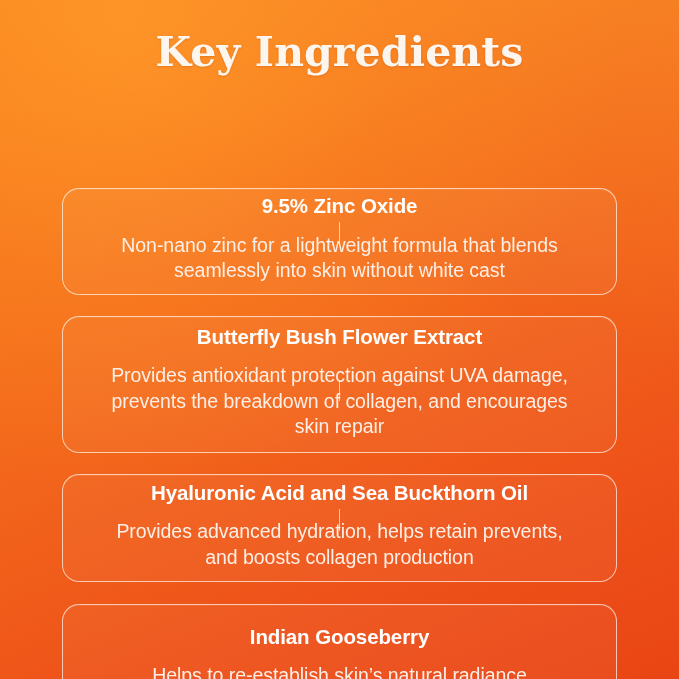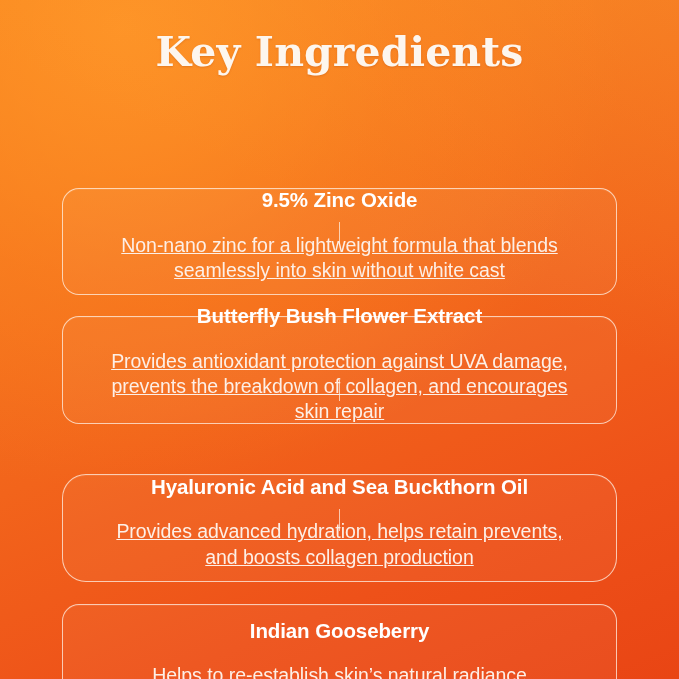--- a/index.html
+++ b/index.html
@@ -67,42 +67,41 @@
     box-shadow: inset 0 1px 0 rgba(255,255,255,0.07);
     display: flex;
     flex-direction: column;
     align-items: center;
     justify-content: center;
     text-align: center;
     padding: 0 36px;
   }
 
   .card-1 { top: 115px;  height: 107px; }
-  .card-2 { top: 243px;  height: 108px; }
-  .card-3 { top: 401px;  height: 108px; border-radius: 24px; }
+  .card-2 { top: 243px;  height: 137px; }
+  .card-3 { top: 401px;  height: 108px; }
   .card-4 { top: 531px;  height: 110px; }
 
   .card-heading {
     color: #FFFFFF;
     font-size: 20.5px;
     font-weight: 700;
     line-height: 1.25;
     letter-spacing: -0.1px;
     margin: 0 0 8px 0;
   }
 
   .card-body {
     color: #FDEFE6;
     font-size: 19.5px;
     font-weight: 400;
     line-height: 1.30;
     letter-spacing: -0.05px;
-    margin: 12px;
+    margin: 6px;
     max-width: 520px;
-    text-decoration: underline;
   }
 
   .connector {
     position: absolute;
     z-index: 2;
     left: 339px;
     width: 1px;
     background: rgba(255,245,235,0.70);
   }
   .conn-1 { top: 222px; height: 21px; }

